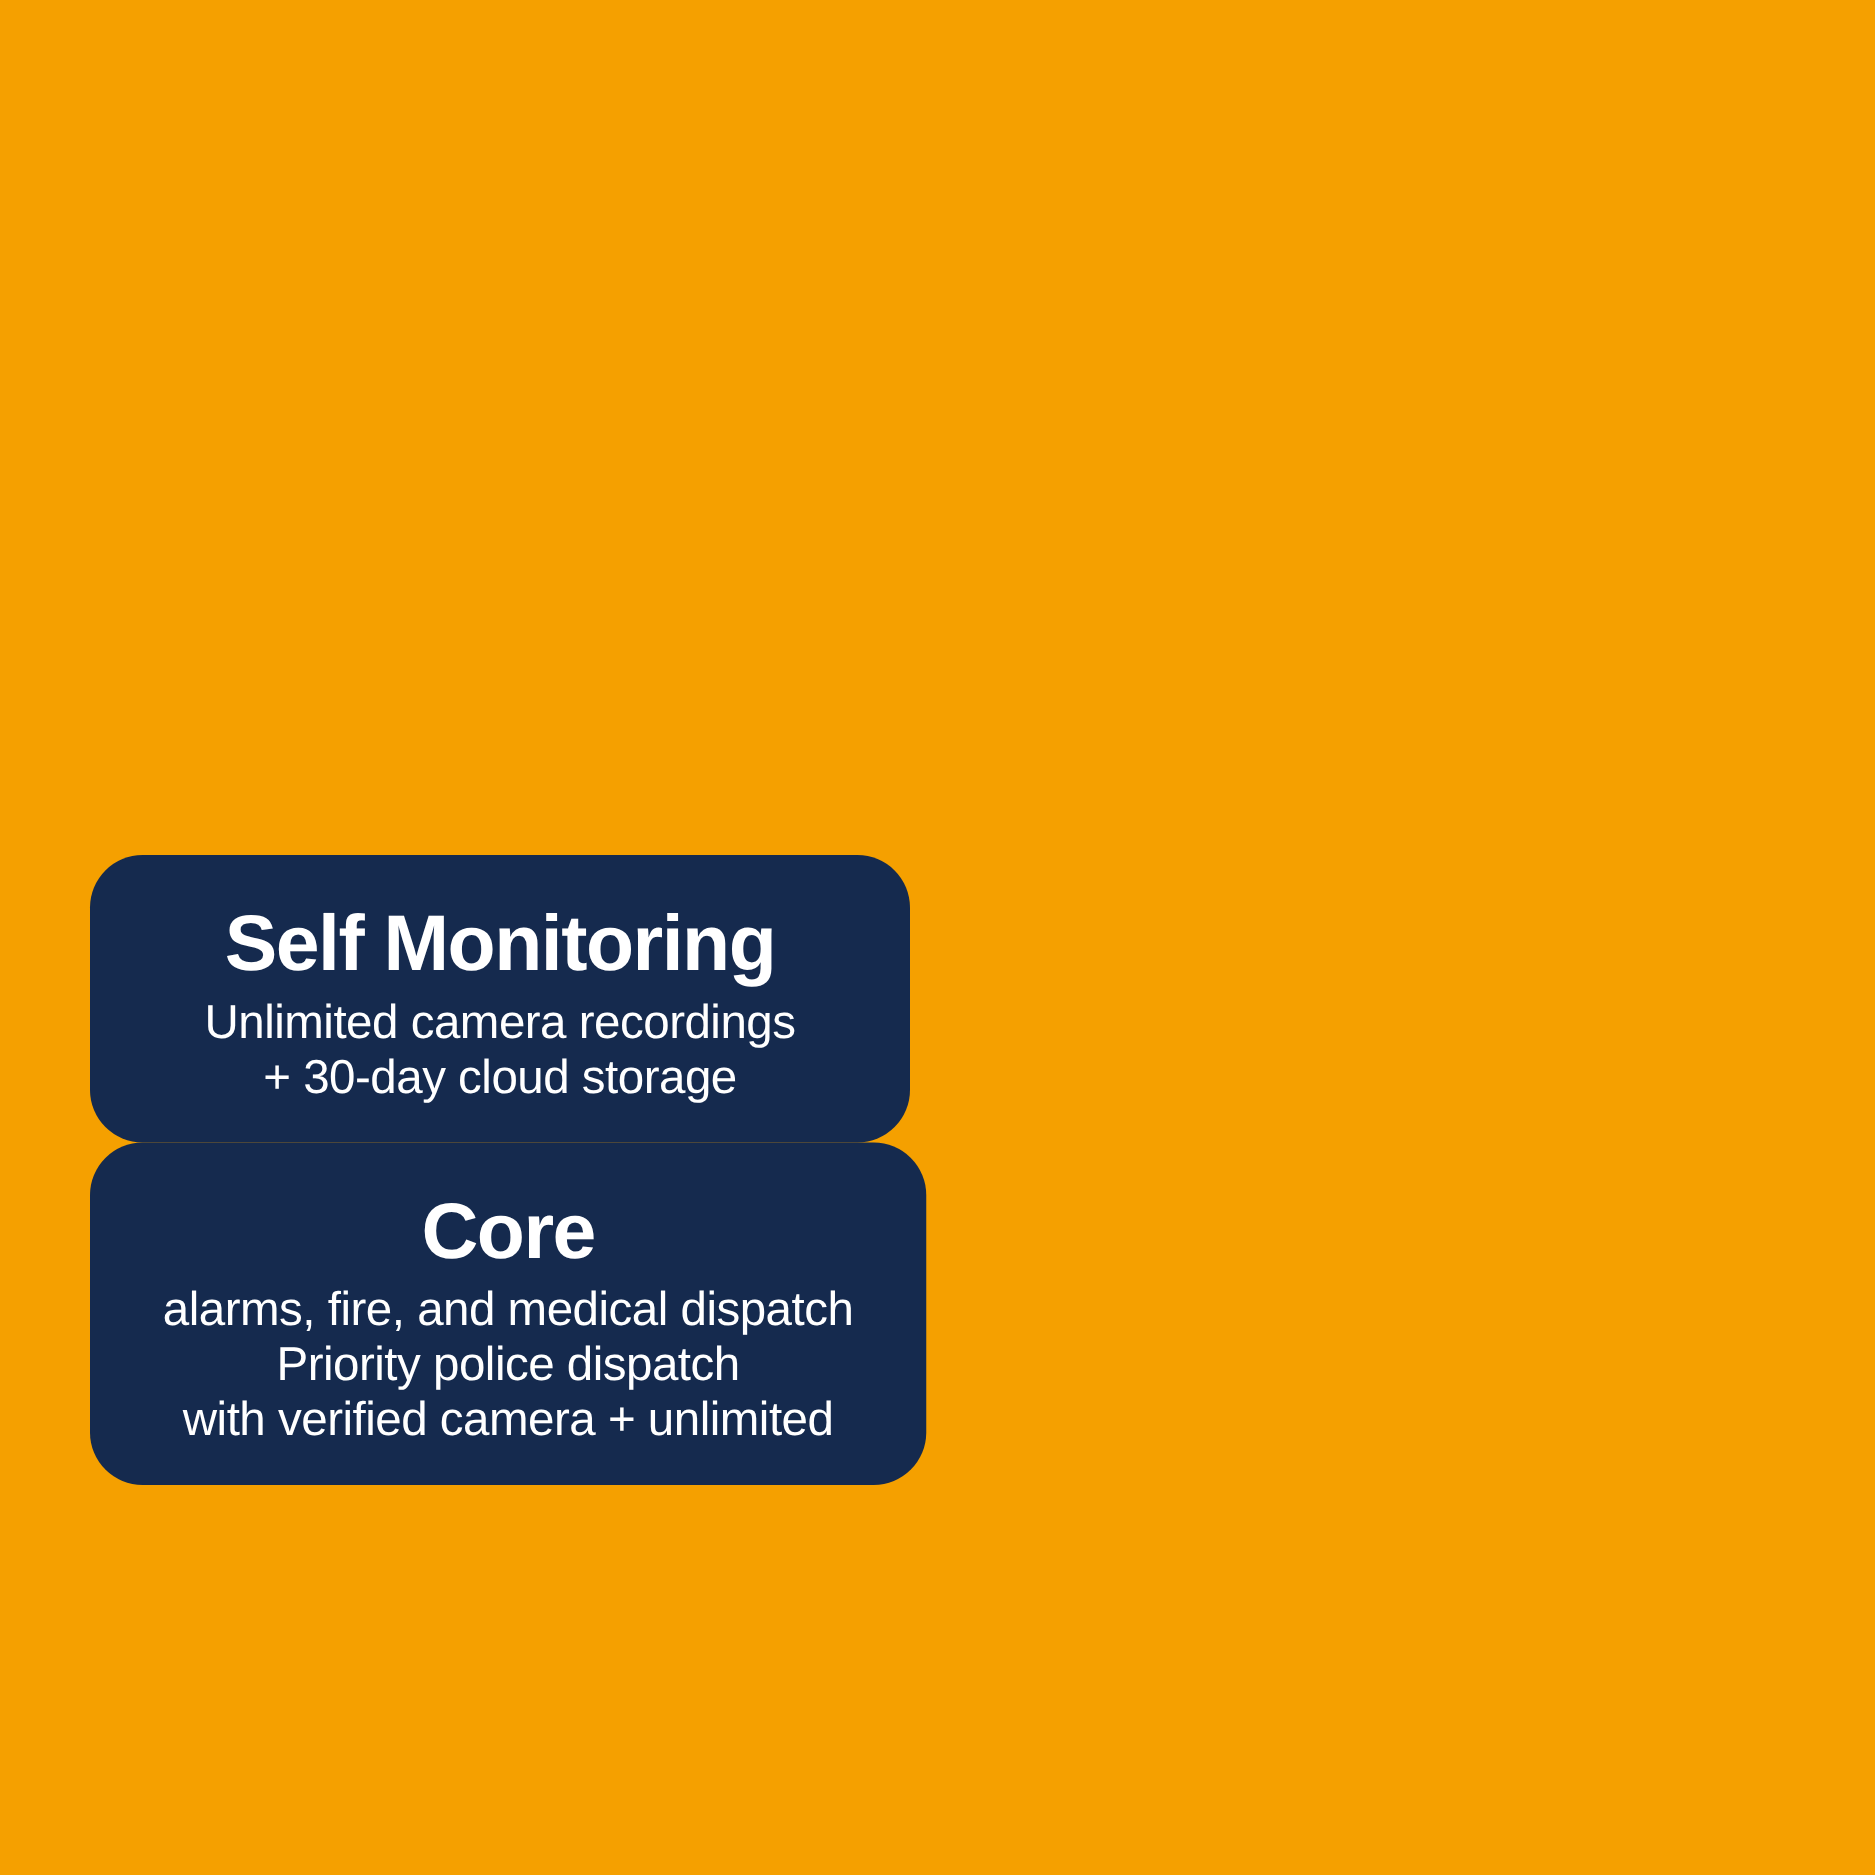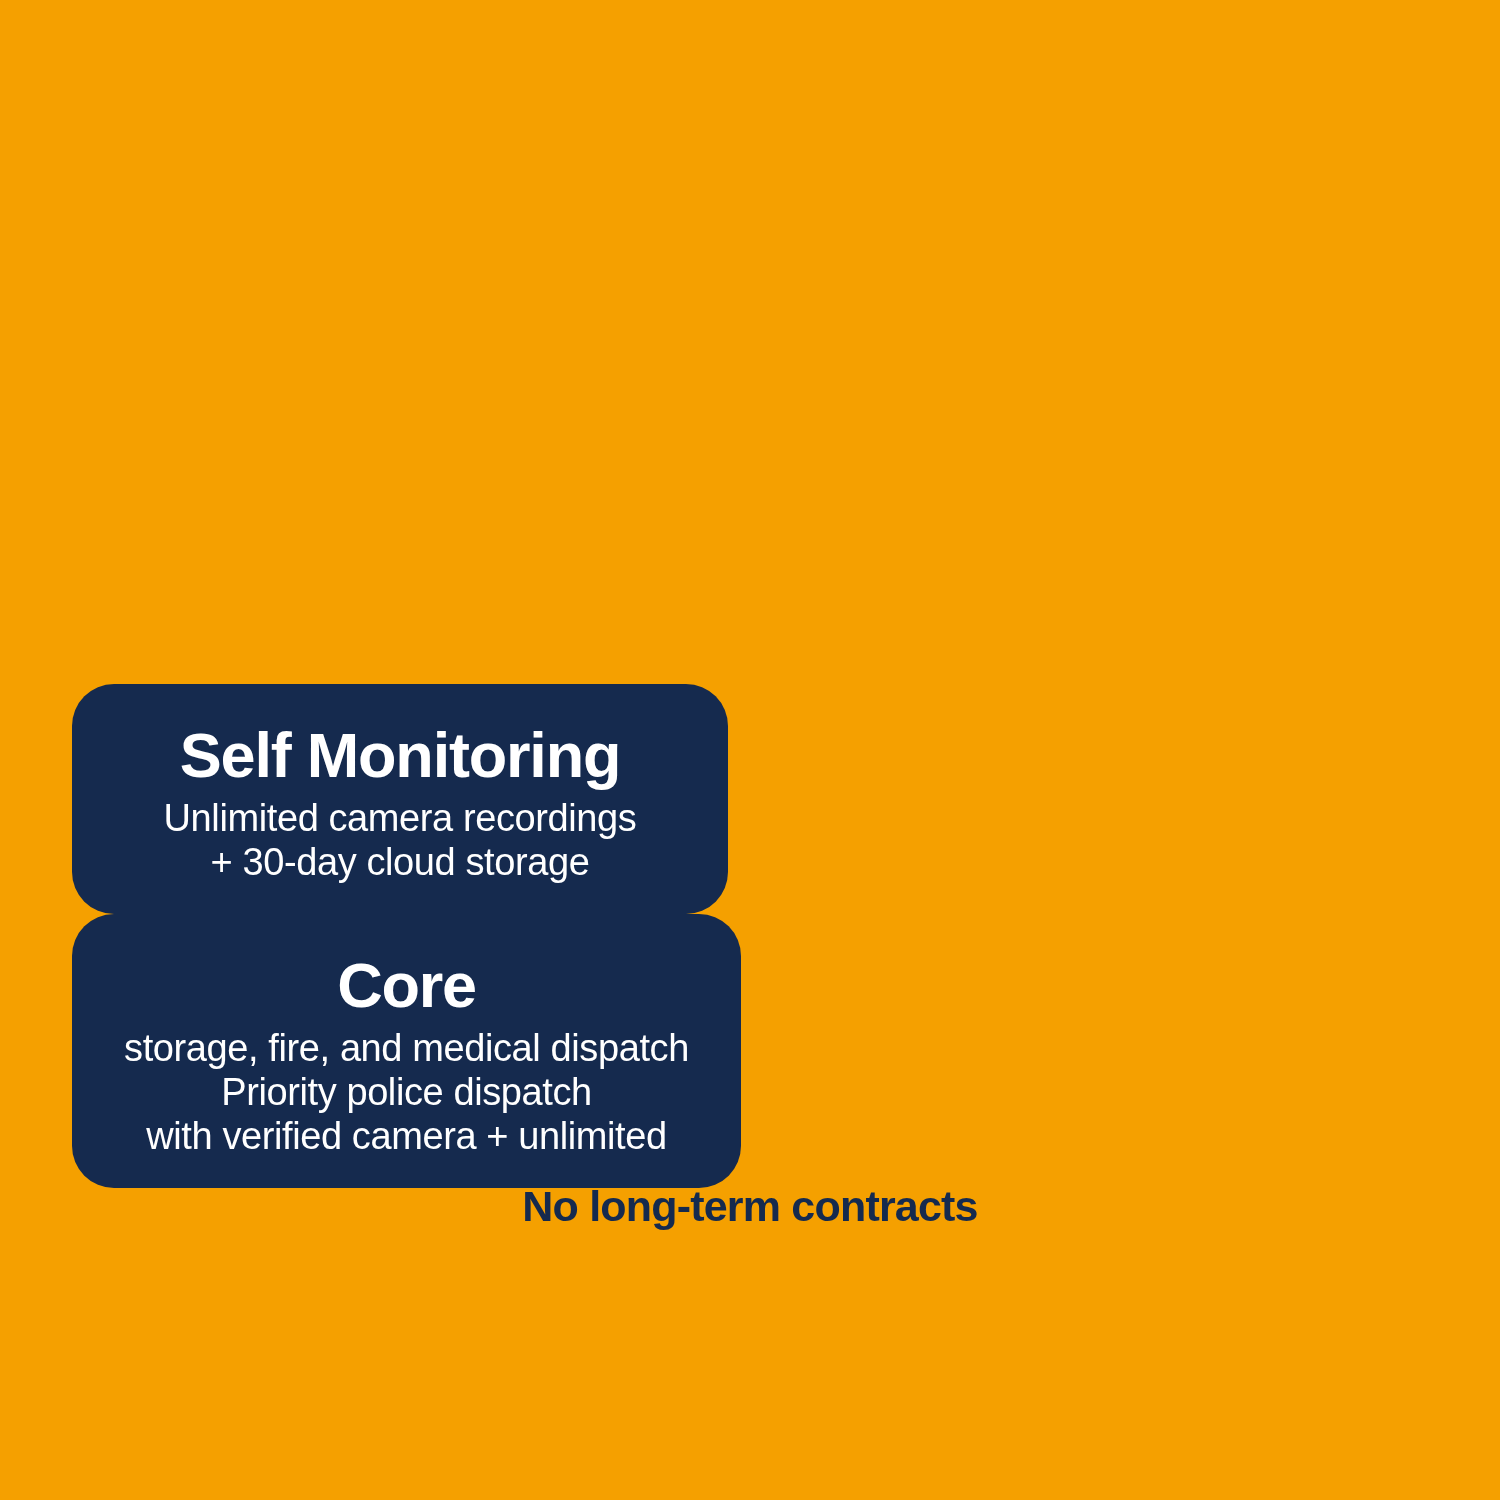--- a/index.html
+++ b/index.html
@@ -137,26 +137,25 @@
       <div class="plan-body">
         <span class="ln">Unlimited camera recordings</span>
         <span class="ln">+ 30-day cloud storage</span>
       </div>
     </div>
 
     <div class="plan-card right">
       <div class="plan-title">Core</div>
 
       <div class="plan-body">
-        <span class="ln">storage, fire, and medical dispatch</span>
+        <span class="ln">alarms, fire, and medical dispatch</span>
       </div>
 
       <div class="plan-body">
         <span class="ln">Priority police dispatch</span>
         <span class="ln">with verified camera + unlimited</span>
       </div>
     </div>
 
   </div>
 
-  <div class="footnote">No long-term contracts</div>
 
 </div>
 
 </body></html>

